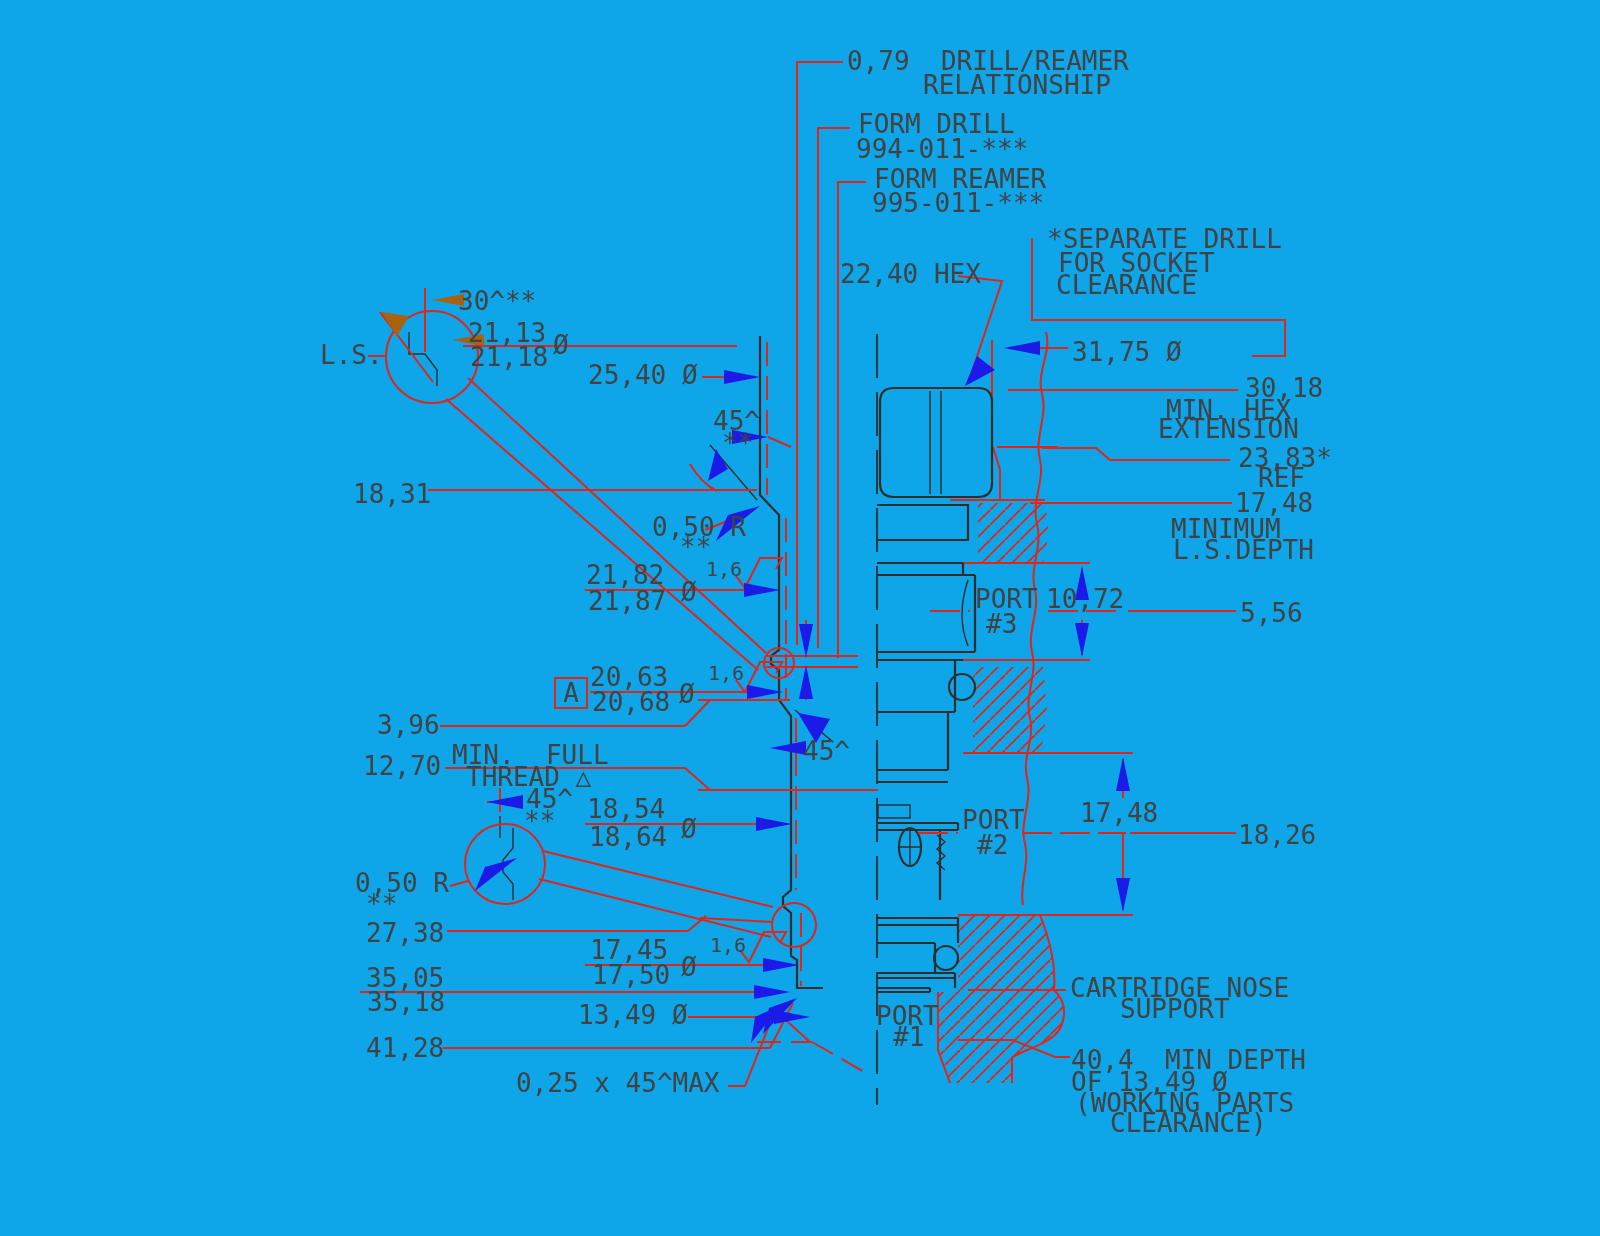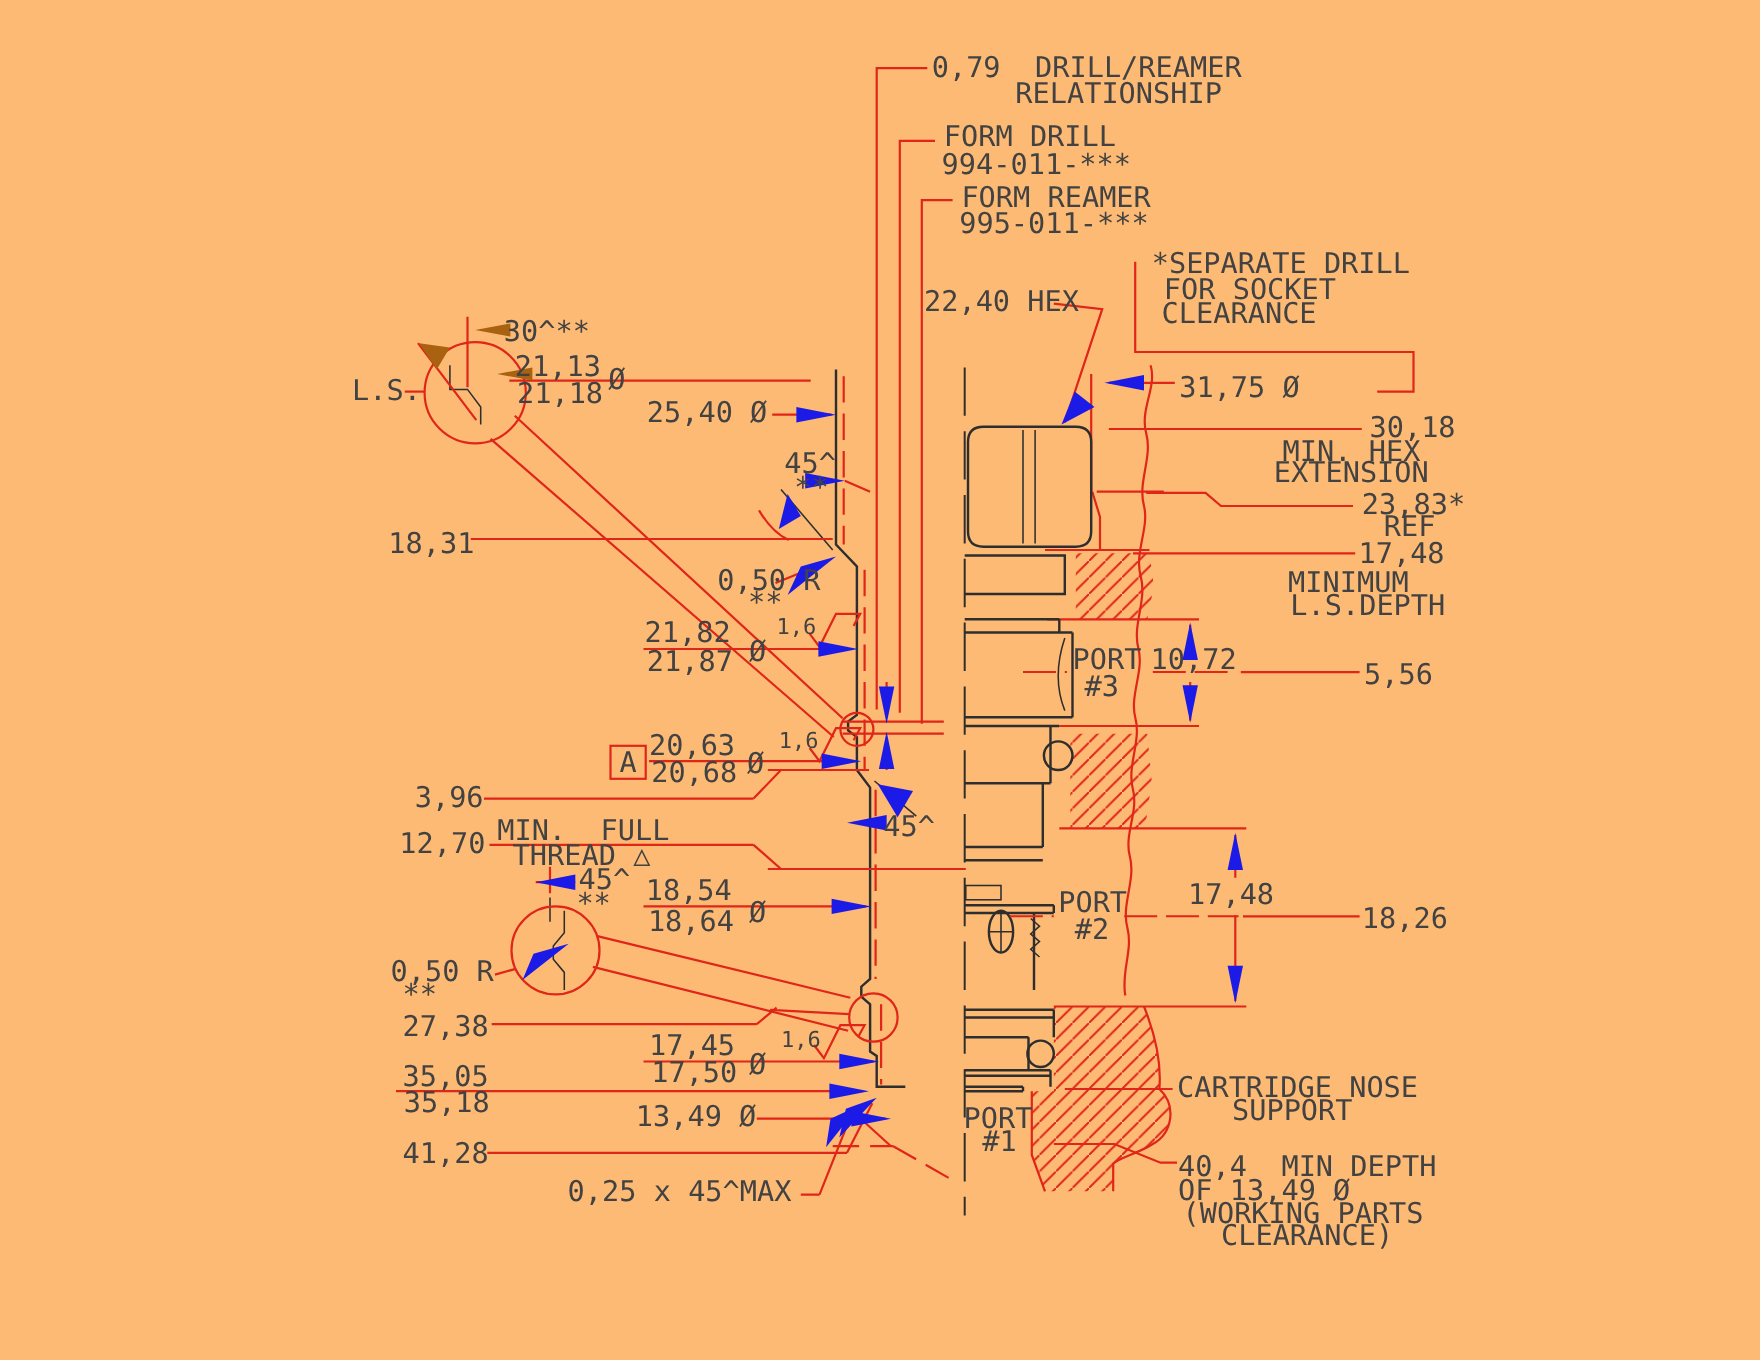--- a/index.html
+++ b/index.html
@@ -1,16 +1,16 @@
 <!DOCTYPE html>
 <html><head>
 <meta charset="utf-8">
 <style>
   html,body{margin:0;padding:0;background:#ffffff;}
-  .stage{width:1600px;height:1236px;position:relative;background:#fdba74;}
+  .stage{width:1600px;height:1236px;position:relative;background:#0ea5e9;}
   svg{display:block;}
   text{white-space:pre;}
   .t  {font:26px "DejaVu Sans Mono", monospace; fill:#424242;}
   .ts {font:20px "DejaVu Sans Mono", monospace; fill:#424242;}
   .blk{stroke:#2e2e2e;stroke-width:2.2;fill:none;}
   .blk-thin{stroke:#2e2e2e;stroke-width:1.4;fill:none;}
   .red{stroke:#e02519;stroke-width:2;fill:none;}
   .red-dash{stroke:#e02519;stroke-width:2;fill:none;stroke-dasharray:24 10;}
   .red-cl{stroke:#e02519;stroke-width:1.8;fill:none;stroke-dasharray:30 8;}
   .cl{stroke:#2e2e2e;stroke-width:1.8;fill:none;stroke-dasharray:44 14;}

